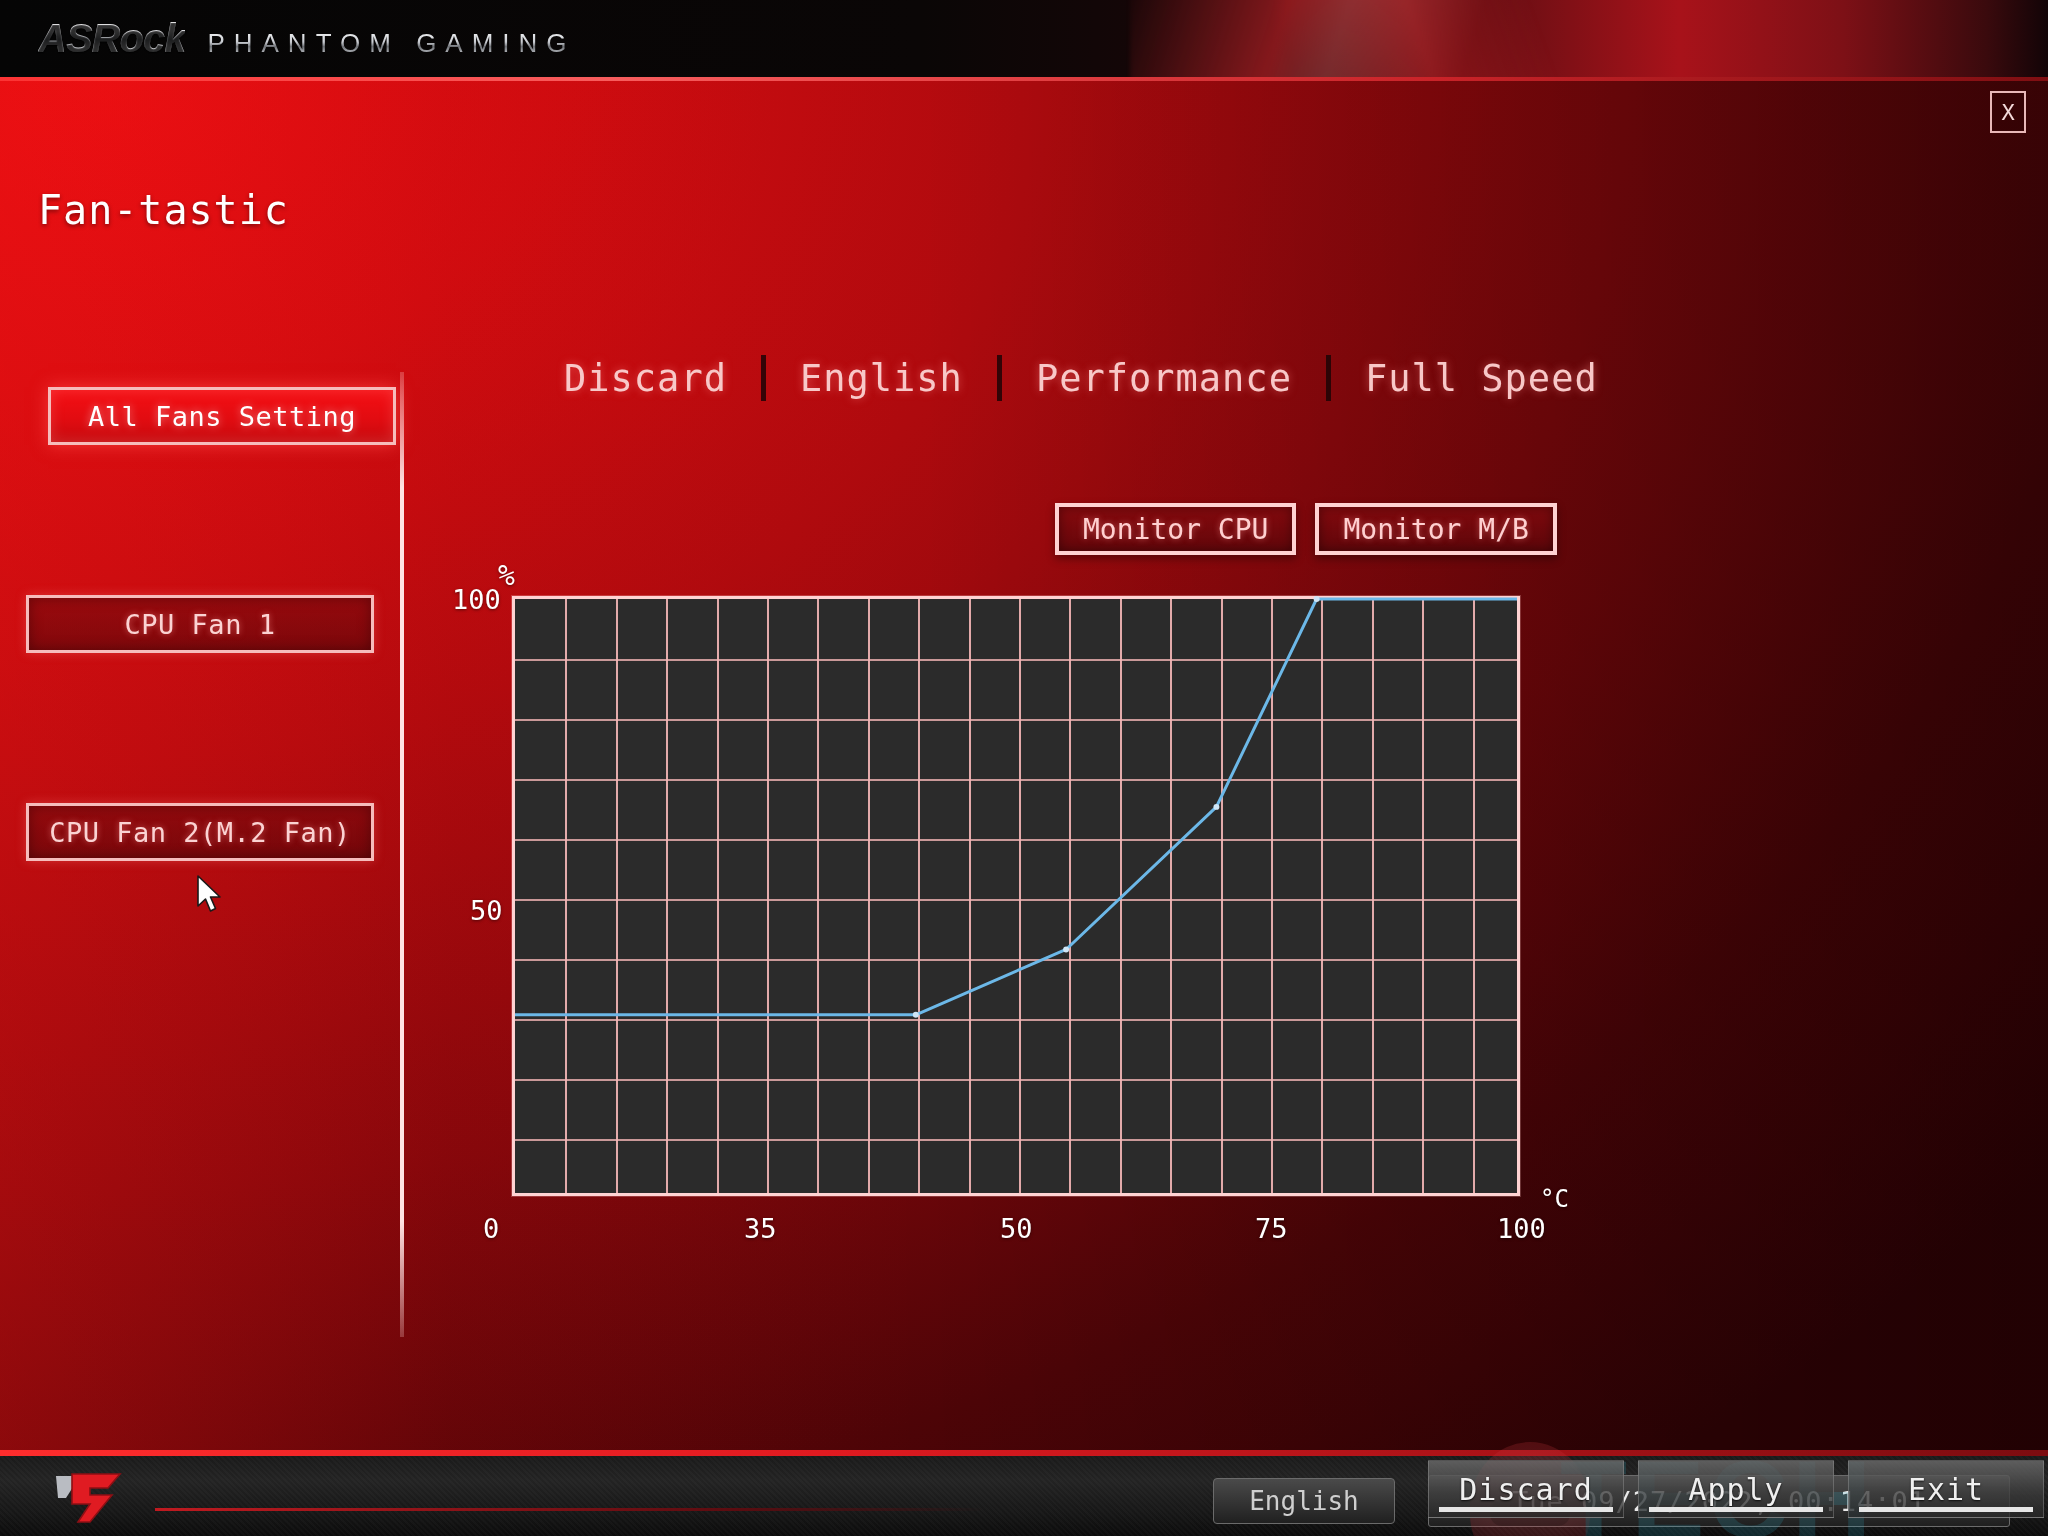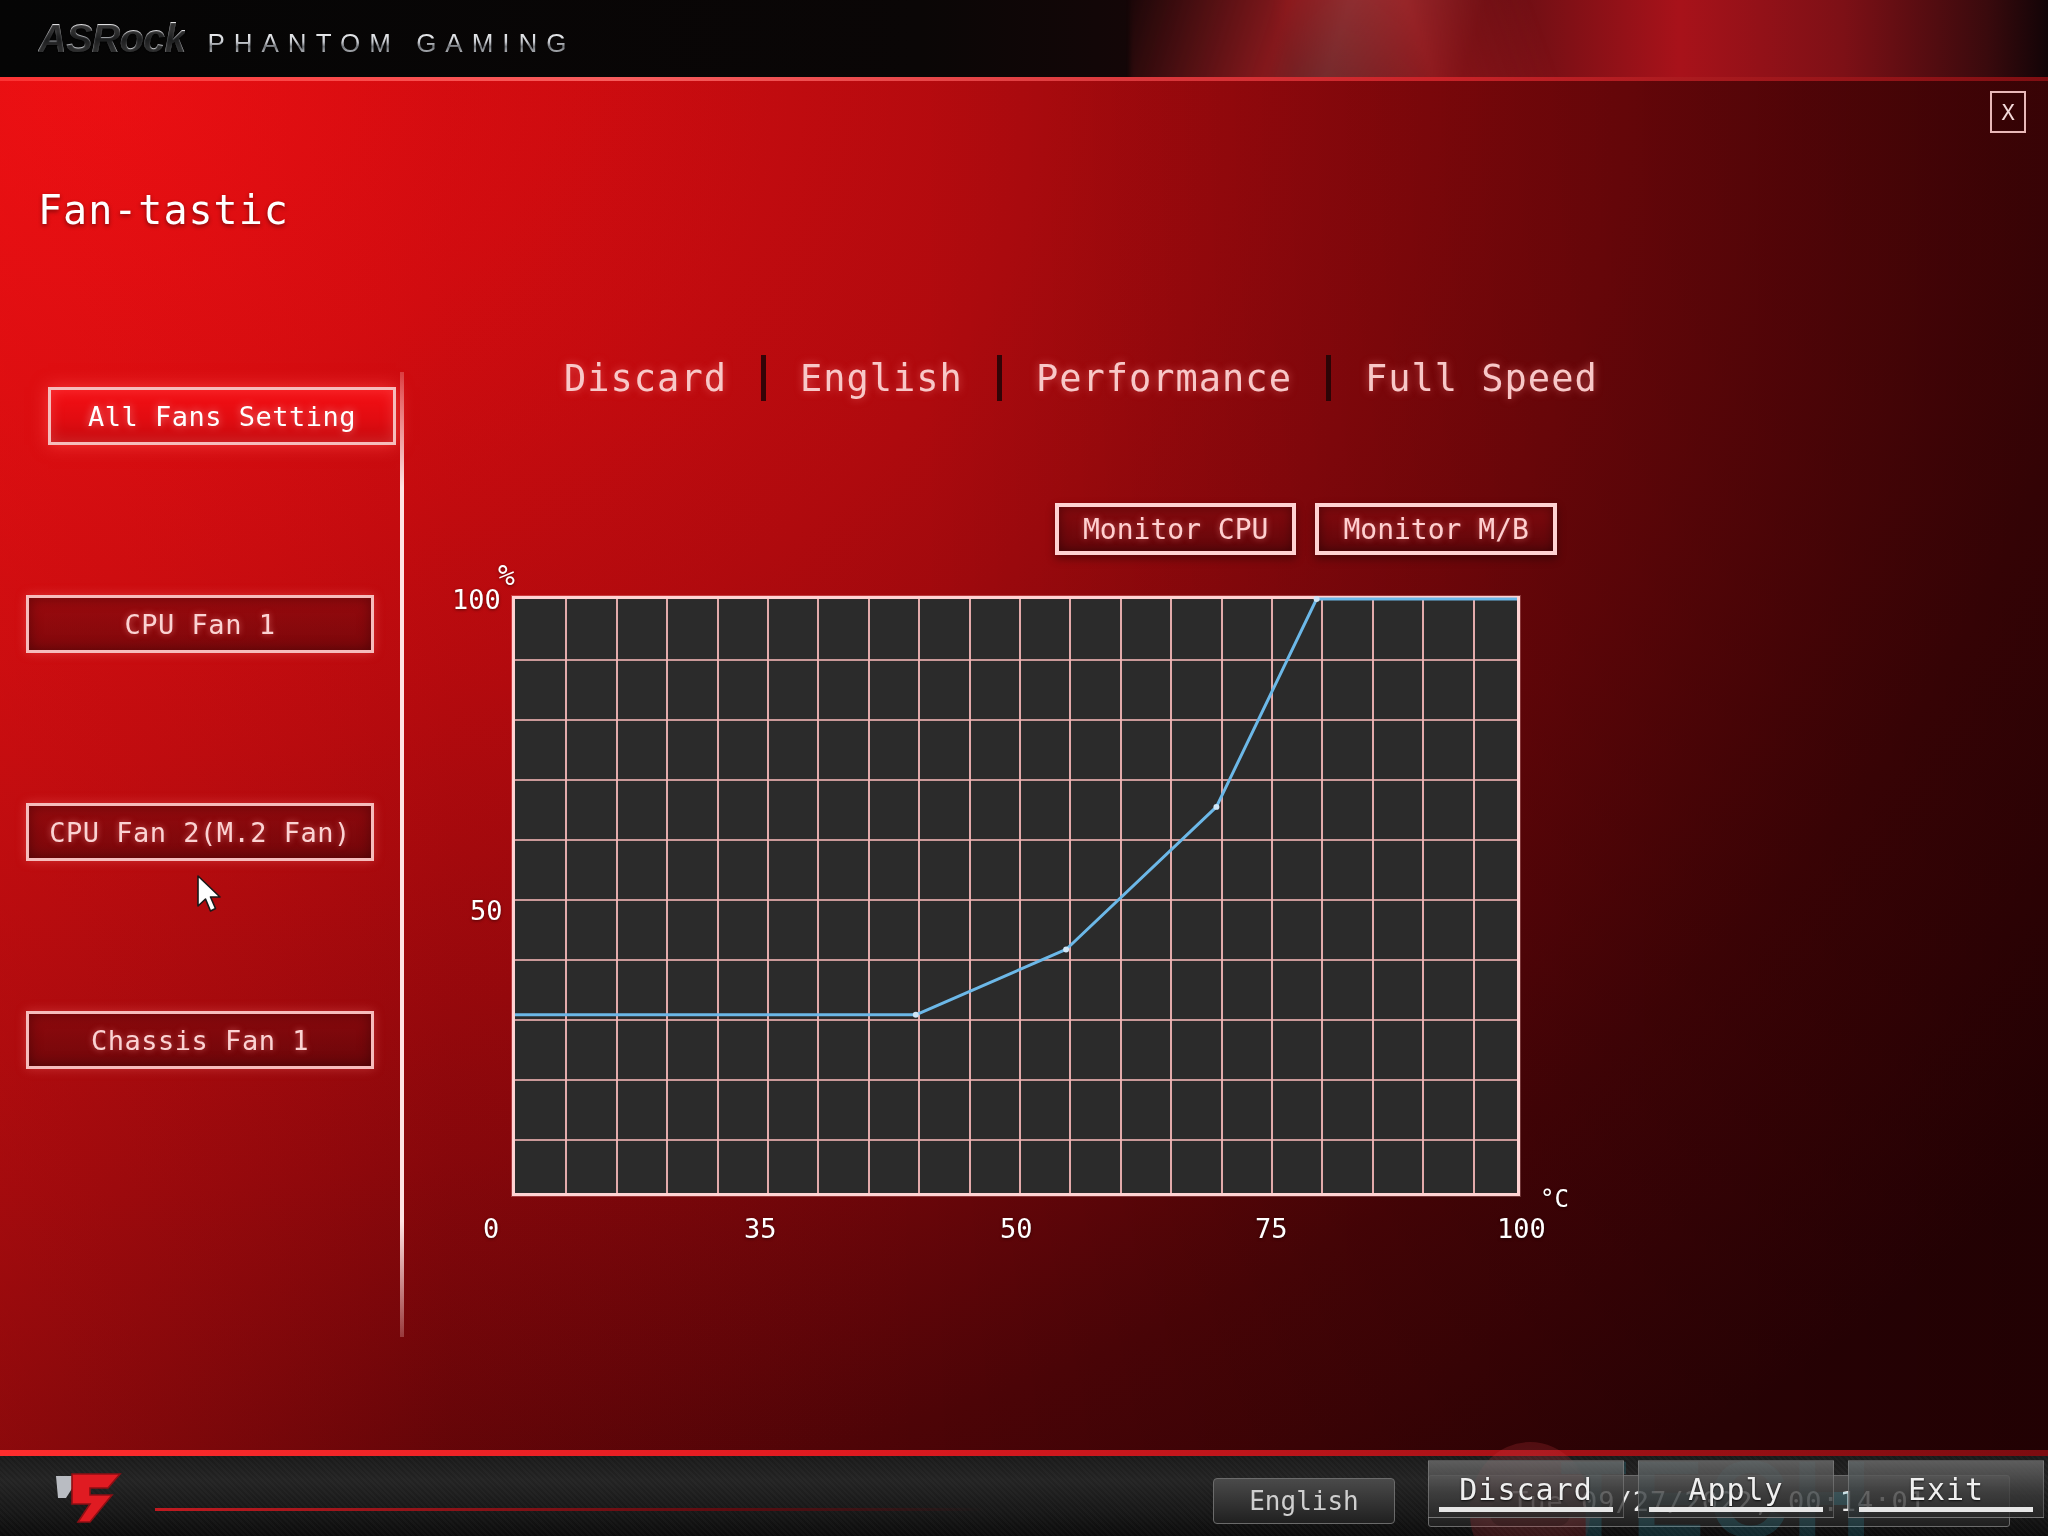--- a/index.html
+++ b/index.html
@@ -224,21 +224,20 @@
   <div id="topbar-underline"></div>
 
   <div id="close-btn">X</div>
 
   <div id="page-title">Fan-tastic</div>
 
   <div id="sidebar">
     <div class="fan-btn active">All Fans Setting</div>
     <div class="fan-btn">CPU Fan 1</div>
     <div class="fan-btn">CPU Fan 2(M.2 Fan)</div>
-    <div class="fan-btn">Chassis Fan 1</div>
 
     <svg id="cursor" viewBox="0 0 30 40">
       <path d="M2 1 L2 31 L9.5 24 L14.5 36 L19.5 33.5 L14.5 22 L24 22 Z" fill="#ffffff" stroke="#1a1a1a" stroke-width="1.6" stroke-linejoin="round"></path>
     </svg>
   </div>
 
   <div id="divider"></div>
 
   <div id="mode-tabs">
     <span class="mode-tab">Discard</span>

